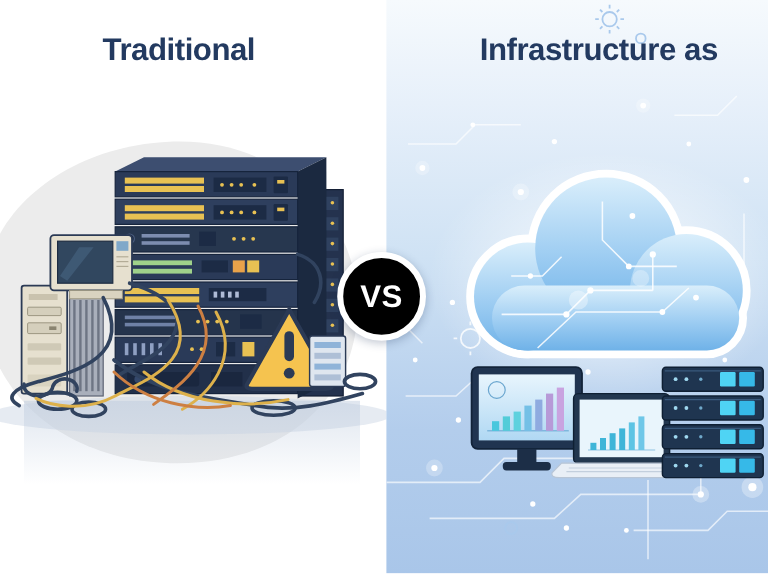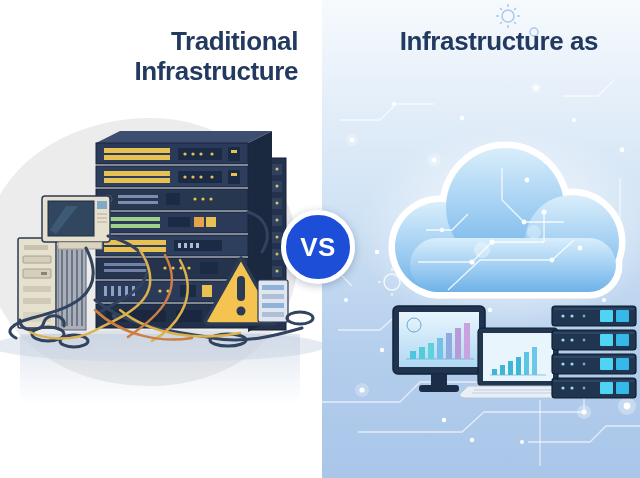--- a/index.html
+++ b/index.html
@@ -11,25 +11,25 @@
   .panel-left{left:0;width:322px;background:#ffffff;}
   .panel-right{
     left:322px;width:318px;
     background:linear-gradient(180deg,#f6fafd 0%,#e7f0fa 18%,#cfe2f4 45%,#b3cdec 75%,#a9c6e9 100%);
   }
   .title{
     position:absolute;top:26px;z-index:5;
     color:#233a60;font-weight:bold;font-size:26px;line-height:30px;
     text-align:center;letter-spacing:-0.4px;
   }
-  .title-left{left:0;width:322px;padding-right:24px;box-sizing:border-box;text-align:right;}
+  .title-left{left:0;width:322px;padding-right:24px;box-sizing:border-box;}
   .title-right{left:312px;width:318px;padding-left:56px;box-sizing:border-box;}
   .vs-badge{
     position:absolute;left:281px;top:210px;width:74px;height:74px;box-sizing:border-box;
-    background:#1d4ed8;border:5px solid #ffffff;border-radius:50%;
+    background:#000000;border:5px solid #ffffff;border-radius:50%;
     display:flex;align-items:center;justify-content:center;z-index:10;
     box-shadow:0 2px 8px rgba(25,45,85,.28);
   }
   .vs-badge span{color:#ffffff;font-weight:bold;font-size:26px;letter-spacing:.5px;}
   svg{position:absolute;left:0;top:0;}
 </style>
 </head>
 <body>
 
 <div class="stage">
@@ -441,21 +441,20 @@
             <circle cx="262" cy="388" r="1.4" fill="#6fa8c9"></circle>
           <rect x="278" y="382" width="13" height="12" rx="1" fill="#4fd4f4"></rect>
           <rect x="294" y="382" width="13" height="12" rx="1" fill="#36b9e8"></rect>
         </g>
       </g>
     </svg>
   </div>
 
   <div class="title title-left">
     <span>Traditional</span><br>
-    <span>Infrastructure</span>
   </div>
   <div class="title title-right">
     <span>Infrastructure as</span><br>
   </div>
 
   <div class="vs-badge">
     <span>VS</span>
   </div>
 
 </div>

